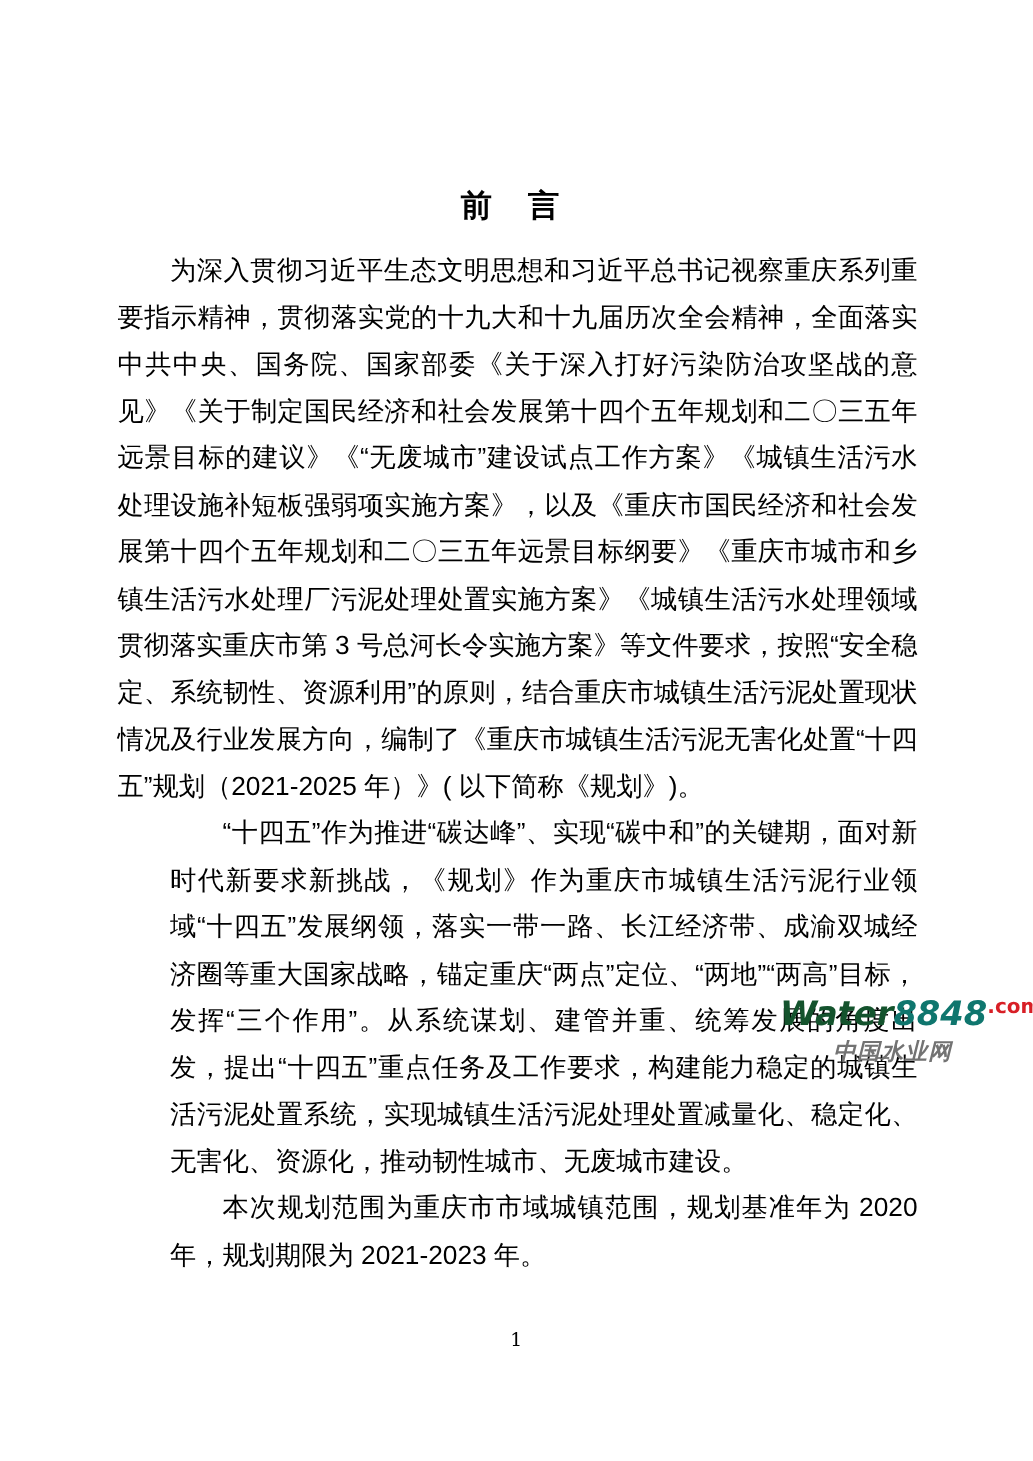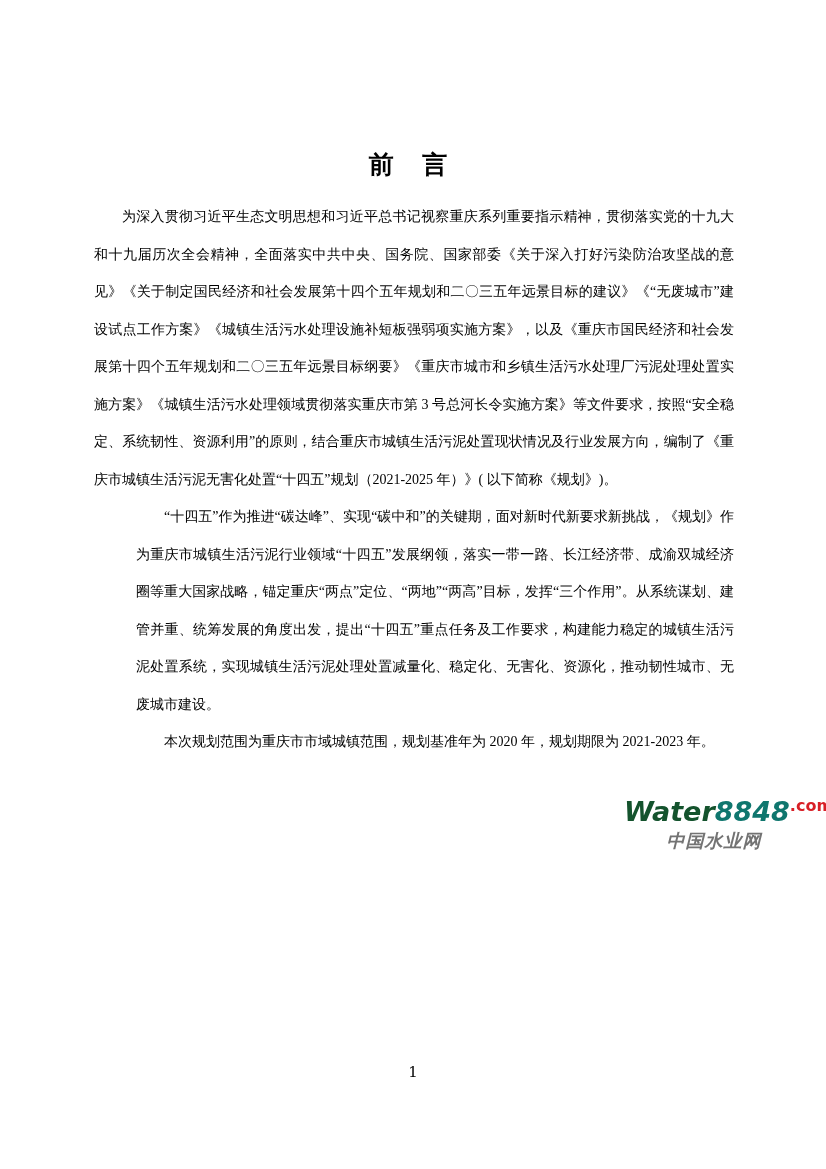--- a/index.html
+++ b/index.html
@@ -32,27 +32,27 @@
     letter-spacing: 10px;
     font-family: "DejaVu Serif", "Liberation Serif", serif;
   }
   .body-text {
     position: absolute;
     top: 198px;
     left: 94px;
     width: 640px;
   }
   .para {
-    font-size: 14px;
+    font-size: 21px;
     line-height: 37.5px;
     text-align: justify;
     text-justify: inter-ideograph;
     text-indent: 2em;
     margin: 0 0 0 0;
-    font-family: Liberation Serif, serif;
+    font-family: Liberation Sans, sans-serif;
   }
   .para + .para {
     margin-top: 0px;
     margin-left: 42px;
   }
   .page-number {
     position: absolute;
     top: 1063px;
     left: 0;
     width: 826px;

